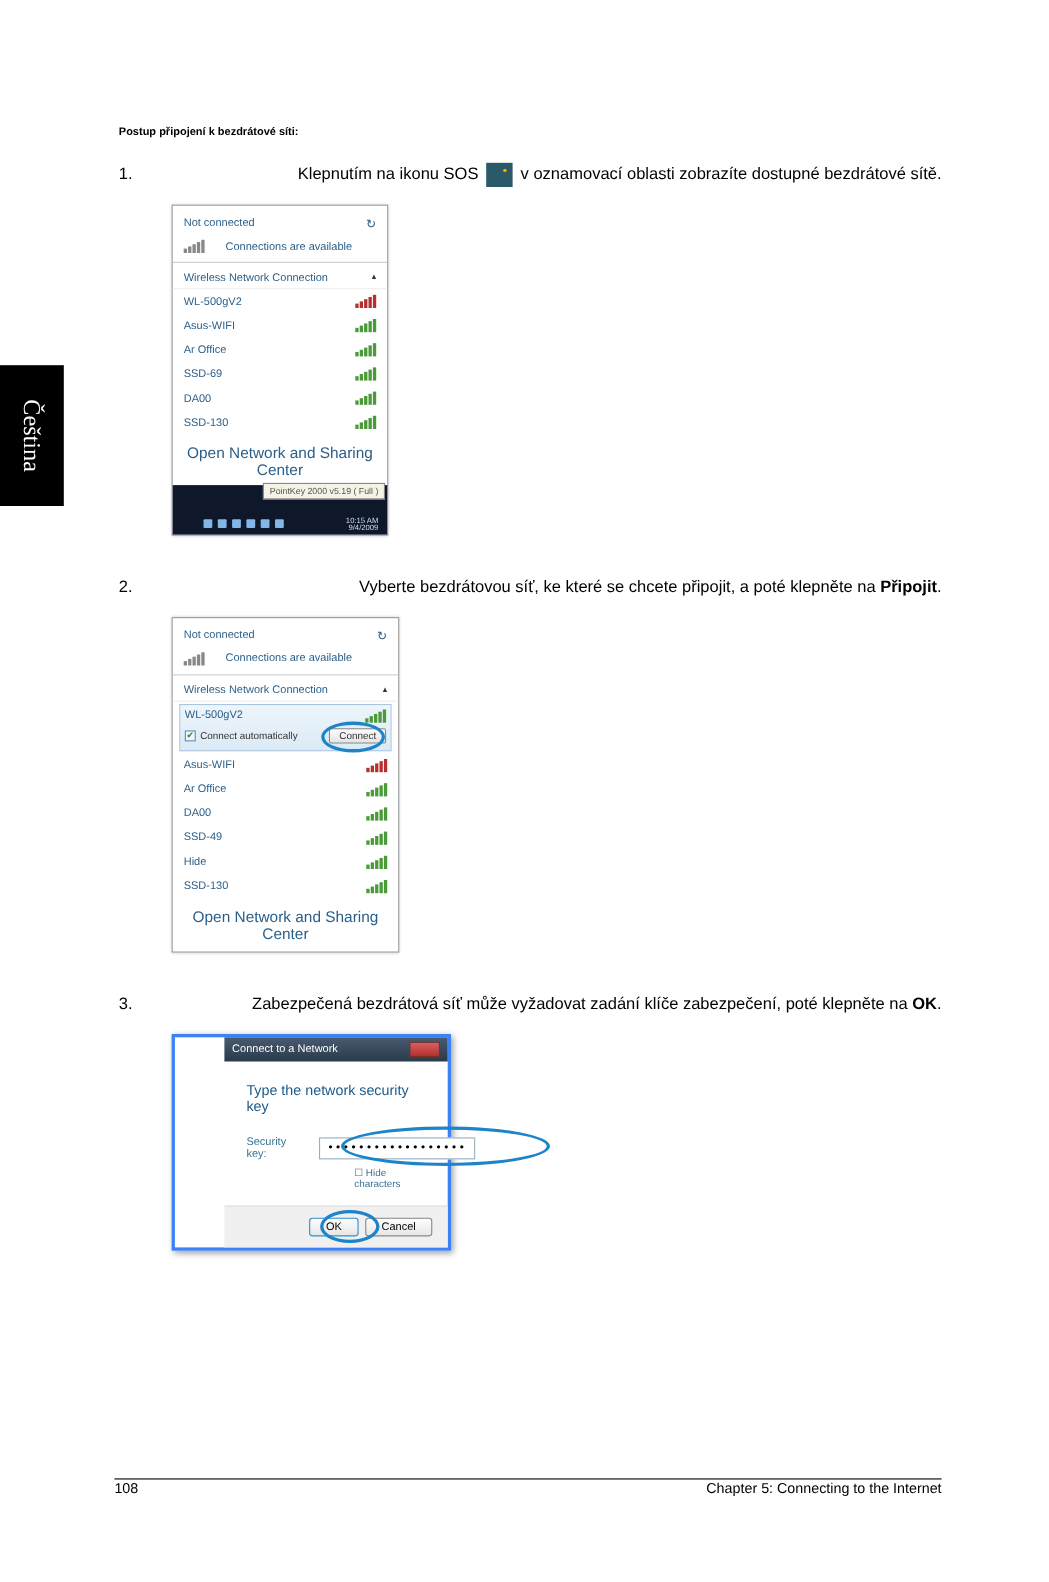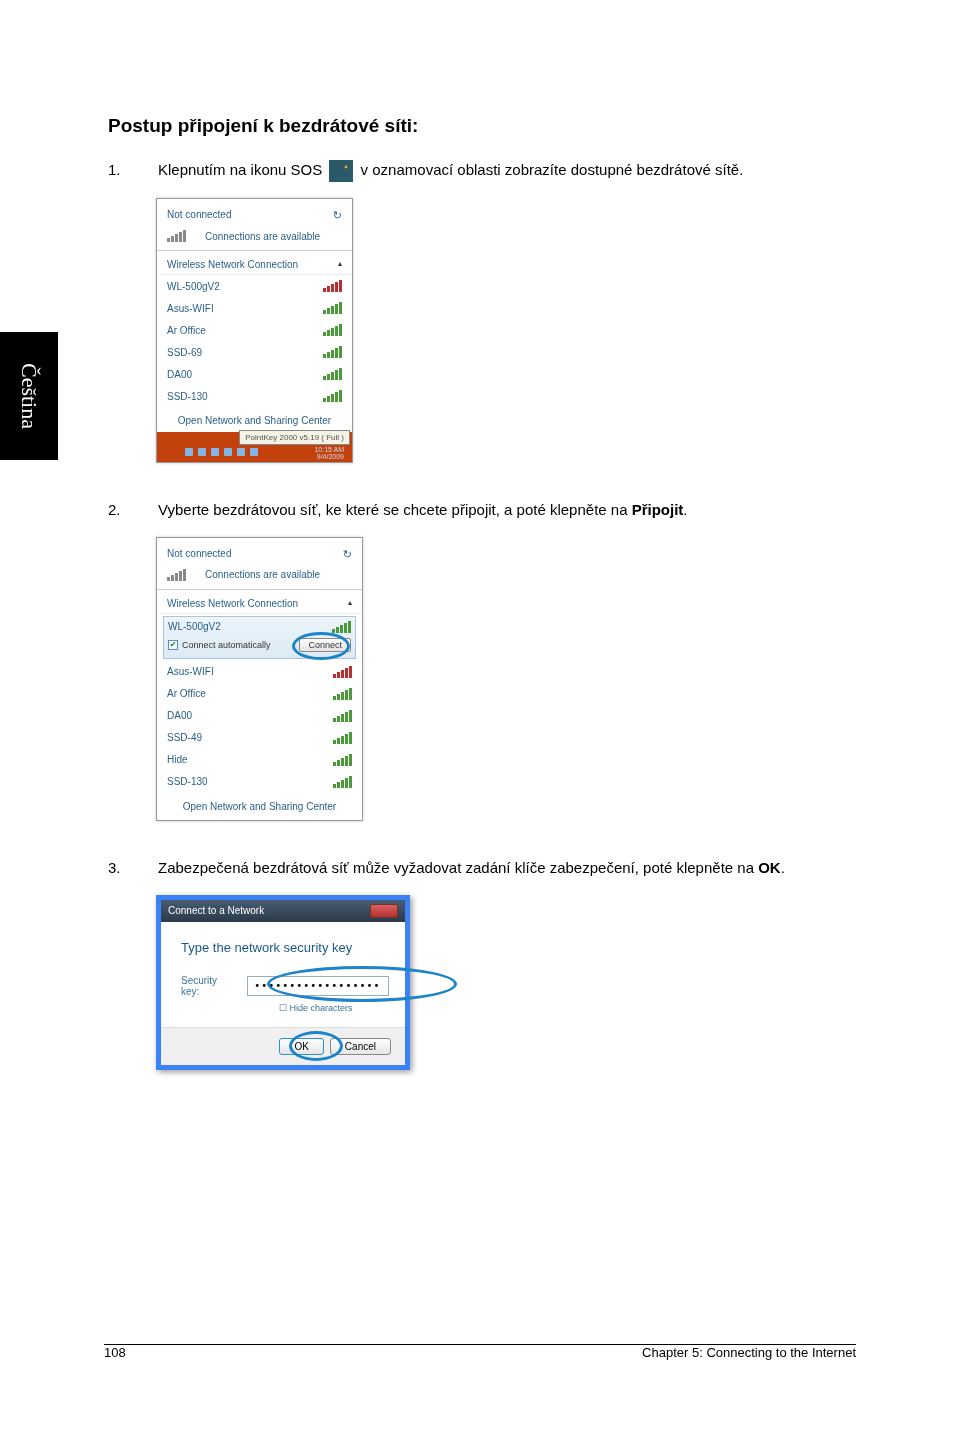--- a/index.html
+++ b/index.html
@@ -23,32 +23,32 @@
     
     .page-content {
       position: absolute;
       left: 108px;
       top: 115px;
       width: 748px;
     }
     
     .heading {
       font-weight: bold;
-      font-size: 19px;
+      font-size: 10px;
       margin-bottom: 22px;
     }
     
     .step {
       display: flex;
       font-size: 15px;
       line-height: 1.45;
       margin-bottom: 16px;
     }
     .step-num { width: 50px; flex-shrink: 0; }
-    .step-text { flex: 1; }
+    .step-text { flex: 1; text-align: right; }
     
     .sos-icon {
       display: inline-block;
       width: 24px; height: 22px;
       background: #2a5a6a;
       vertical-align: middle;
       margin: 0 3px;
       position: relative;
     }
     .sos-icon::after {
@@ -73,22 +73,22 @@
     .p1-notconn { color: #2a5f8a; display: flex; justify-content: space-between; align-items: flex-start; }
     .p1-avail { color: #2a5f8a; margin-top: 8px; display: flex; align-items: center; gap: 19px; }
     .sig-bars { display: inline-flex; align-items: flex-end; gap: 1px; }
     .sig-bars span { width: 3px; background: #4a9a3a; }
     .sig-bars.r span { background: #888; }
     .sig-bars span:nth-child(1){height:4px} .sig-bars span:nth-child(2){height:6px} .sig-bars span:nth-child(3){height:8px} .sig-bars span:nth-child(4){height:10px} .sig-bars span:nth-child(5){height:12px}
     .sig-bars.red span { background: #b73030; }
     .p1-section { padding: 8px 10px 4px; color: #2a5f8a; border-bottom: 1px solid #eee; display: flex; justify-content: space-between; }
     .net-item { padding: 5px 10px; display: flex; justify-content: space-between; align-items: center; color: #2a5f8a; }
     .q-btn { font-size: 8px; color: #333; }
-    .p1-foot { padding: 8px 10px; text-align: center; color: #2a5f8a; font-size: 10px; }
-    .taskbar { height: 30px; background: #c2410c; margin-top: -2px; position: relative; }
+    .p1-foot { padding: 8px 10px; text-align: center; color: #2a5f8a; font-size: 14px; }
+    .taskbar { height: 45px; background: #0f172a; margin-top: -2px; position: relative; }
     .tb-tip { position: absolute; right: 2px; top: -2px; background: #f5f2e6; border: 1px solid #888; font-size: 8px; padding: 2px 5px; color: #555; }
     .tb-time { position: absolute; right: 8px; bottom: 2px; color: #cde; font-size: 7px; text-align: right; }
     .tb-icons { position: absolute; left: 28px; bottom: 6px; display: flex; gap: 5px; }
     .tb-ico { width: 8px; height: 8px; background: #81b6e6; border-radius: 1px; }
     .refresh-ico { font-size: 11px; color: #2a5f8a; }
     
     
     .popup2 {
       width: 207px;
       border: 1px solid #999;
@@ -101,23 +101,24 @@
     .sel-ctrl { display: flex; align-items: center; gap: 4px; font-size: 9px; color: #333; }
     .cbox { width: 10px; height: 10px; border: 1px solid #5b8fb9; background: #f0f6fb; display: inline-flex; align-items: center; justify-content: center; font-size: 8px; color: #2a7a2a; }
     .conn-btn { background: linear-gradient(#fdfdfd,#e4e4e4); border: 1px solid #888; border-radius: 2px; padding: 1px 8px; font-size: 9px; margin-left: auto; position: relative; }
     .circle-mark { position: absolute; border: 3px solid #1d84c9; border-radius: 50%; pointer-events: none; }
     .c1 { width: 58px; height: 28px; left: -8px; top: -7px; }
     
     
     .dialog3 {
       width: 254px;
       background: #fff;
-      border: 5px solid #3b82f6;
+      border: 3px solid #3b82f6;
       font-size: 11px;
       box-shadow: 2px 2px 6px rgba(0,0,0,0.4);
+      padding-left: 45px;
     }
     .d3-title { background: linear-gradient(#495b71,#2a3a4a); color: #fff; font-size: 10px; padding: 4px 7px; display: flex; justify-content: space-between; align-items: center; }
     .d3-close { width: 28px; height: 14px; background: linear-gradient(#d96060,#b33030); border: 1px solid #803020; border-radius: 2px; }
     .d3-body { padding: 18px 20px 14px; }
     .d3-body h5 { color: #1a5a8a; font-weight: normal; font-size: 13px; margin-bottom: 20px; }
     .d3-row { display: flex; align-items: center; gap: 30px; position: relative; }
     .d3-lab { color: #3a7396; font-size: 10px; }
     .d3-inp { width: 165px; height: 20px; border: 1px solid #94aec0; padding: 2px 6px; font-size: 10px; letter-spacing: 1px; font-family: monospace; }
     .c2 { width: 190px; height: 36px; left: 86px; top: -9px; }
     .d3-hide { color: #3a7396; font-size: 9px; margin: 6px 0 0 98px; display: inline-block; }

